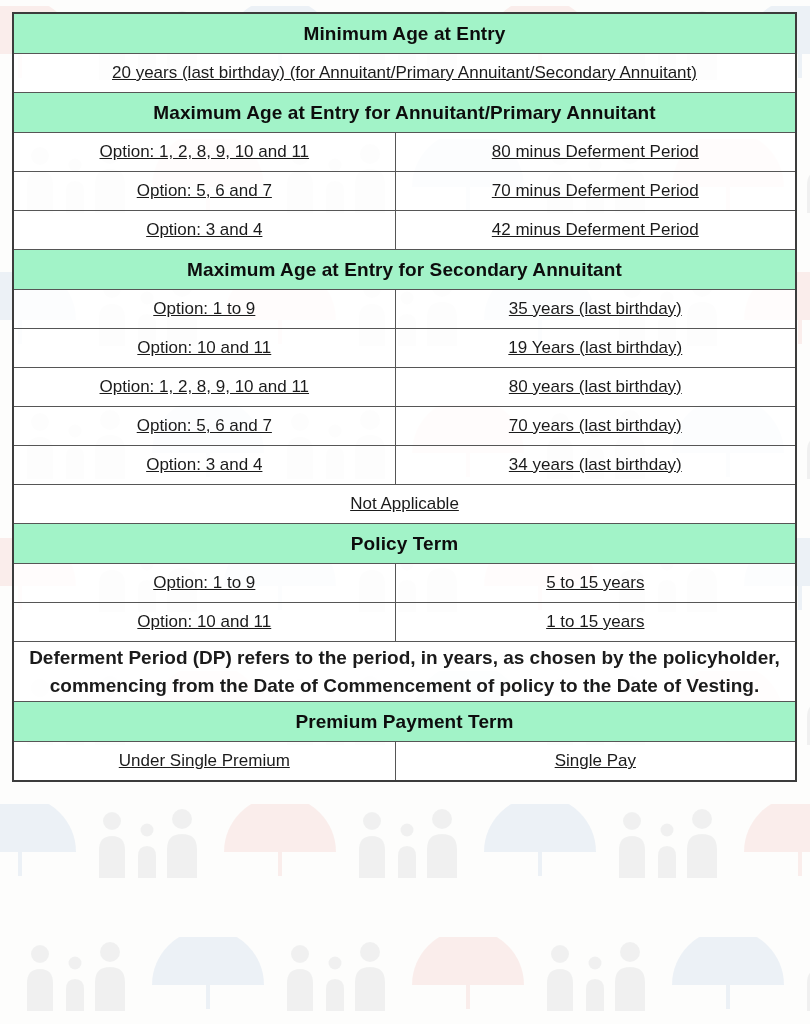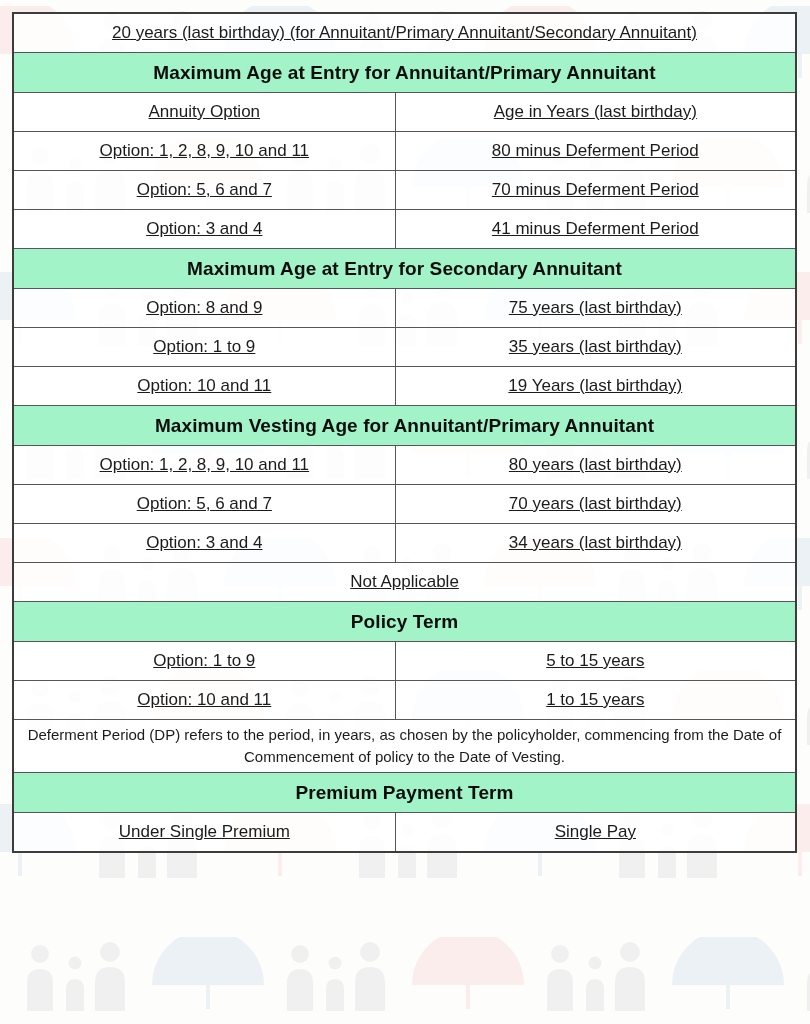--- a/index.html
+++ b/index.html
@@ -58,24 +58,25 @@
     letter-spacing: 0.1px;
   }
   td.cell, td.full {
     background: rgba(255,255,255,0.84);
     font-size: 17px;
     height: 34px;
     text-decoration: underline;
   }
   td.note {
     background: rgba(255,255,255,0.88);
-    font-size: 15px;
+    font-size: 19px;
     height: 48px;
     line-height: 1.45;
     padding: 3px 14px;
+    font-weight: bold;
   }
   col.c-left  { width: 48.8%; }
   col.c-right { width: 51.2%; }
 </style>
 </head>
 <body>
 
 <div class="wm-layer">
     <div class="wm" style="left: -40px; top: 6px; color: rgb(221, 90, 76); opacity: 0.09;"><svg viewBox="0 0 120 70" xmlns="http://www.w3.org/2000/svg" fill="currentColor">
         <path d="M4 44 A56 56 0 0 1 116 44 Z"></path>
@@ -416,58 +417,50 @@
   </div>
 
 <div class="table-wrap">
   <table class="elig">
     <colgroup>
       <col class="c-left">
       <col class="c-right">
     </colgroup>
     <tbody>
         <tr>
+          <td colspan="2" class="hdr">Minimum Age at Entry</td>
+        </tr>
+        <tr>
           <td colspan="2" class="full">20 years (last birthday) (for Annuitant/Primary Annuitant/Secondary Annuitant)</td>
         </tr>
         <tr>
           <td colspan="2" class="hdr">Maximum Age at Entry for Annuitant/Primary Annuitant</td>
-        </tr>
-        <tr>
-          <td class="cell">Annuity Option</td>
-          <td class="cell">Age in Years (last birthday)</td>
         </tr>
         <tr>
           <td class="cell">Option: 1, 2, 8, 9, 10 and 11</td>
           <td class="cell">80 minus Deferment Period</td>
         </tr>
         <tr>
           <td class="cell">Option: 5, 6 and 7</td>
           <td class="cell">70 minus Deferment Period</td>
         </tr>
         <tr>
           <td class="cell">Option: 3 and 4</td>
-          <td class="cell">41 minus Deferment Period</td>
+          <td class="cell">42 minus Deferment Period</td>
         </tr>
         <tr>
           <td colspan="2" class="hdr">Maximum Age at Entry for Secondary Annuitant</td>
-        </tr>
-        <tr>
-          <td class="cell">Option: 8 and 9</td>
-          <td class="cell">75 years (last birthday)</td>
         </tr>
         <tr>
           <td class="cell">Option: 1 to 9</td>
           <td class="cell">35 years (last birthday)</td>
         </tr>
         <tr>
           <td class="cell">Option: 10 and 11</td>
           <td class="cell">19 Years (last birthday)</td>
-        </tr>
-        <tr>
-          <td colspan="2" class="hdr">Maximum Vesting Age for Annuitant/Primary Annuitant</td>
         </tr>
         <tr>
           <td class="cell">Option: 1, 2, 8, 9, 10 and 11</td>
           <td class="cell">80 years (last birthday)</td>
         </tr>
         <tr>
           <td class="cell">Option: 5, 6 and 7</td>
           <td class="cell">70 years (last birthday)</td>
         </tr>
         <tr>

